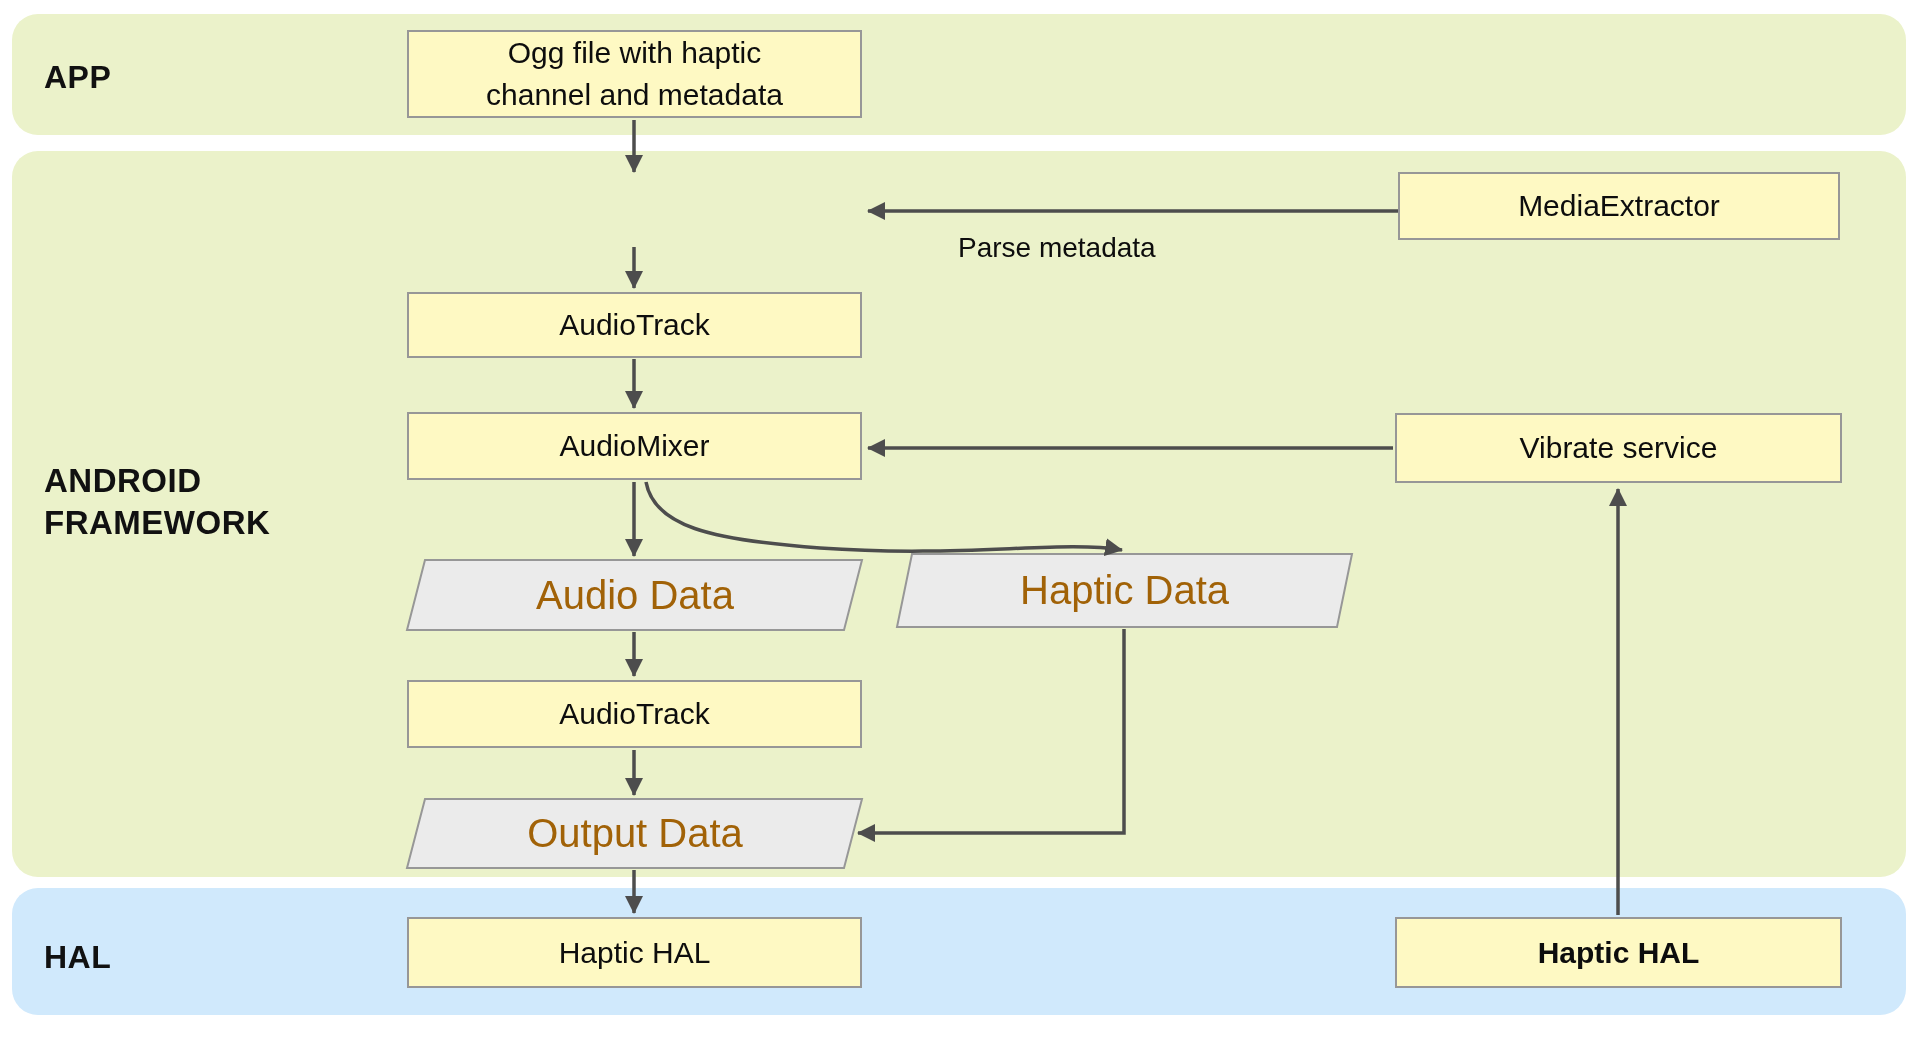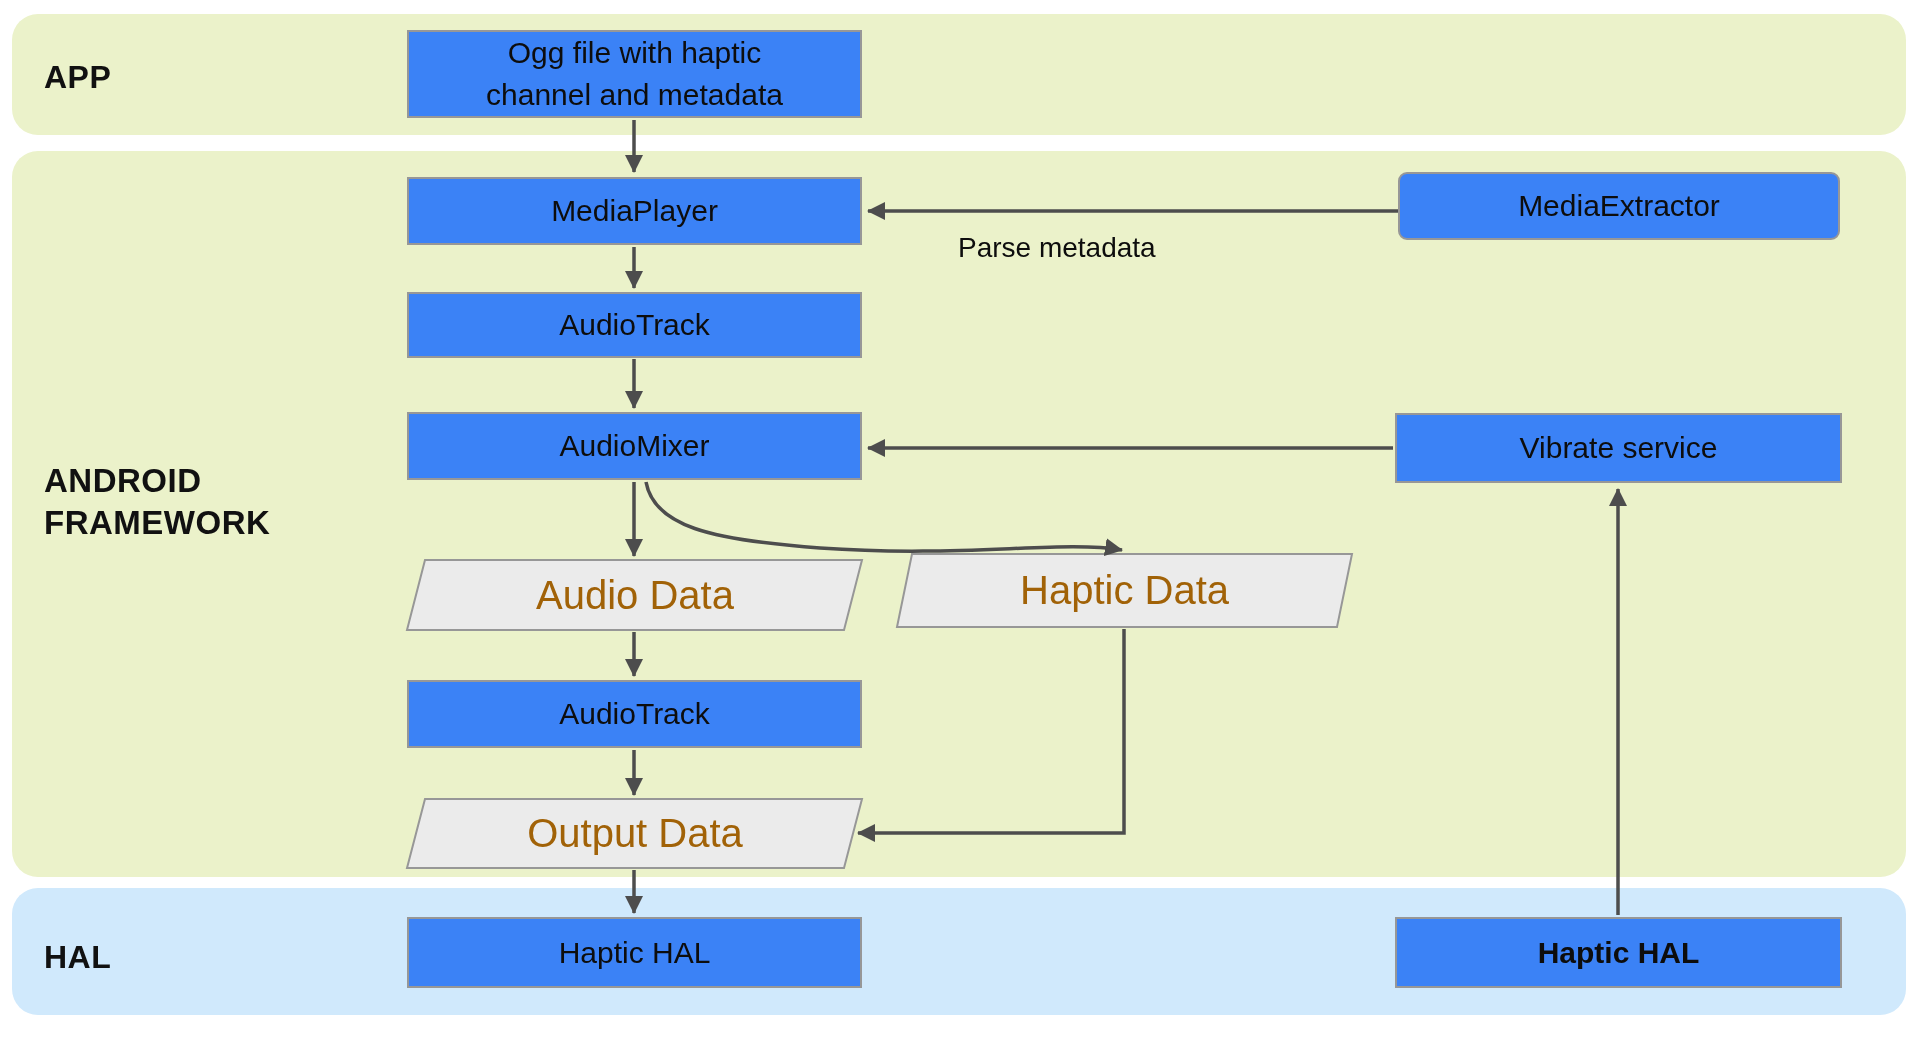--- a/index.html
+++ b/index.html
@@ -21,21 +21,21 @@
     position:absolute;
     left:44px;
     font-weight:bold;
     font-size:32px;
     color:#111111;
     letter-spacing:0.5px;
     line-height:42px;
   }
   .node{
     position:absolute;
-    background:#3b82f6;
+    background:#fef9c3;
     border:2px solid #979797;
     box-sizing:border-box;
     display:flex;
     align-items:center;
     justify-content:center;
     text-align:center;
     font-size:30px;
     color:#0d0d0d;
     z-index:3;
   }
@@ -106,23 +106,22 @@
       <path d="M 646 482 C 654 526, 710 540, 820 548 C 960 558, 1062 540, 1122 550" marker-end="url(#ah)"></path>
 
       <path d="M 1124 629 L 1124 833 L 858 833" marker-end="url(#ah)"></path>
     </g>
   </svg>
 
   <div class="node" style="left:407px;top:30px;width:455px;height:88px;">
     <div class="ogg-inner">Ogg file with haptic channel and metadata</div>
   </div>
 
-  <div class="node" style="left:407px;top:177px;width:455px;height:68px;">MediaPlayer</div>
 
-  <div class="node" style="left:1398px;top:172px;width:442px;height:68px;border-radius:9px;">MediaExtractor</div>
+  <div class="node" style="left:1398px;top:172px;width:442px;height:68px;">MediaExtractor</div>
 
   <div class="node" style="left:407px;top:292px;width:455px;height:66px;">AudioTrack</div>
 
   <div class="node" style="left:407px;top:412px;width:455px;height:68px;">AudioMixer</div>
 
   <div class="node" style="left:1395px;top:413px;width:447px;height:70px;">Vibrate service</div>
 
   <div class="node" style="left:407px;top:680px;width:455px;height:68px;">AudioTrack</div>
 
   <div class="node" style="left:407px;top:917px;width:455px;height:71px;">Haptic HAL</div>

